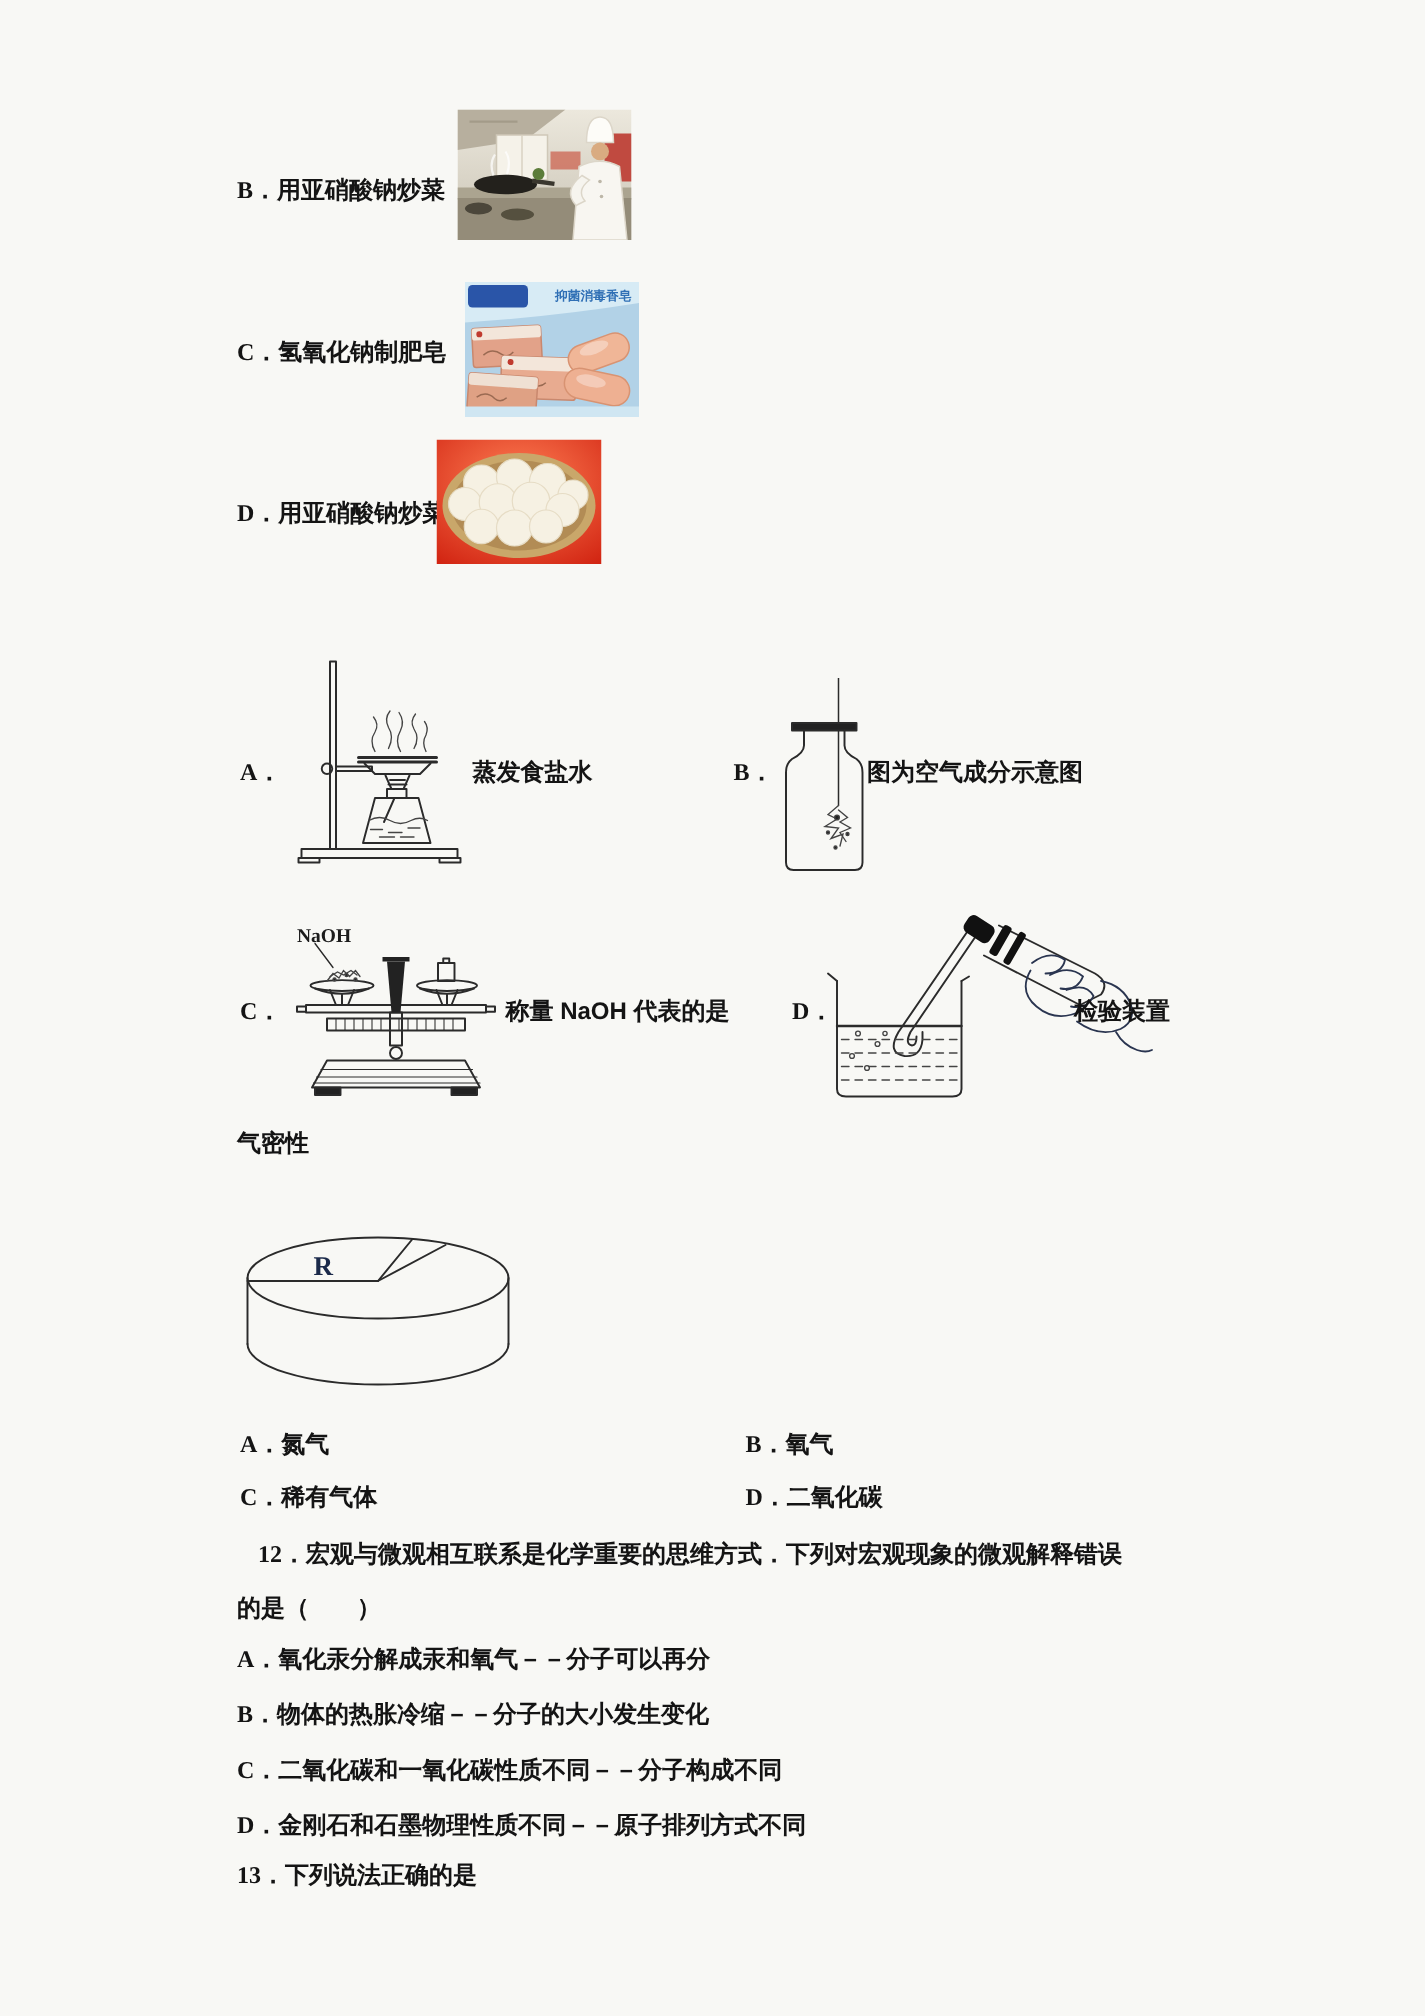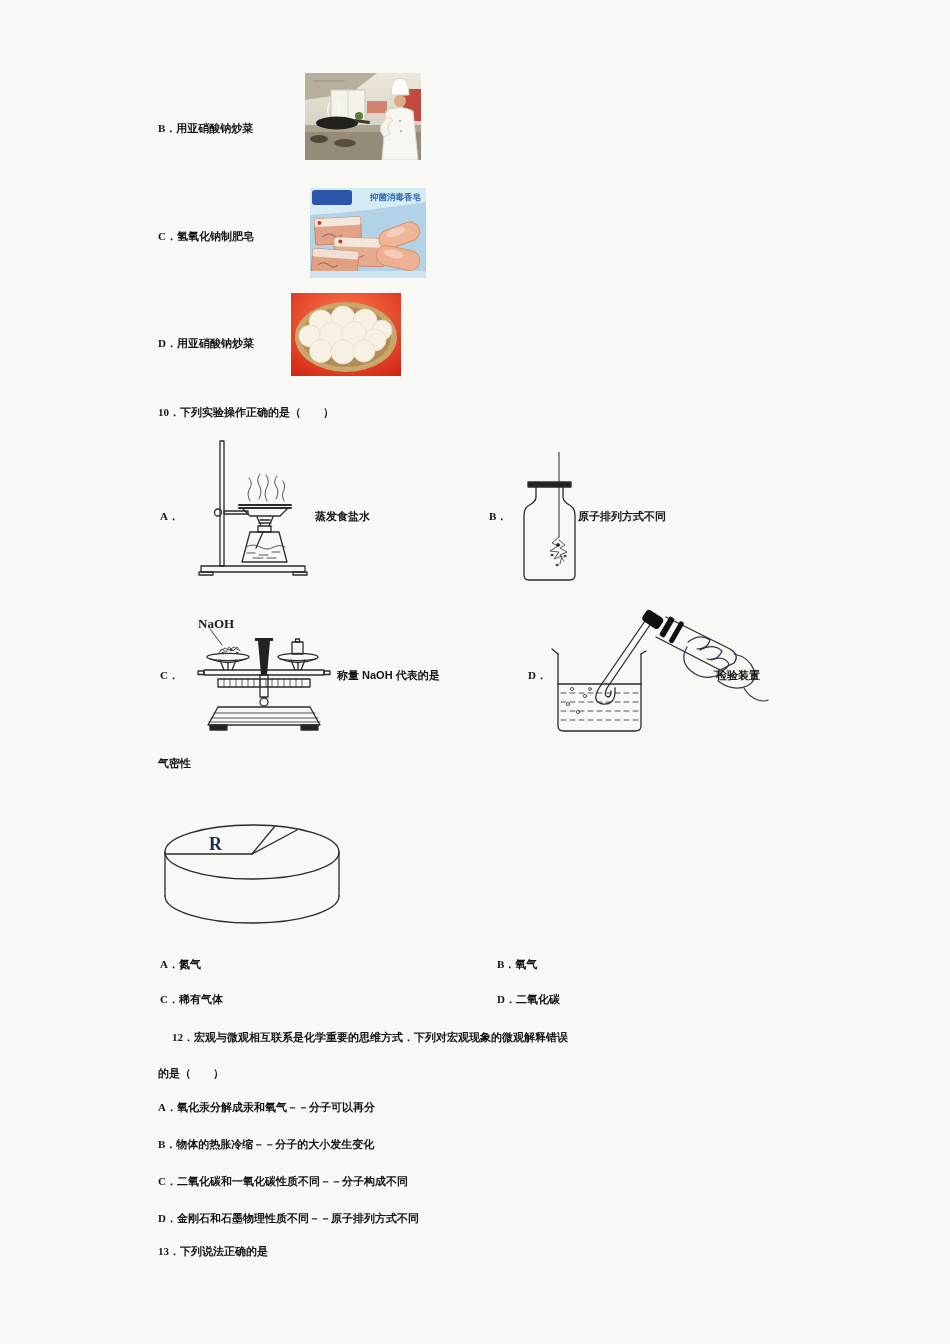--- a/index.html
+++ b/index.html
@@ -1,18 +1,18 @@
 <!DOCTYPE html>
 <html><head>
 <meta charset="utf-8">
 <style>
   html,body{margin:0;padding:0;background:#e8e8e6;}
   .page{position:relative;width:950px;height:1344px;margin:0 auto;background:#f8f8f5;
         font-family:"Liberation Sans",sans-serif;color:#141414;overflow:hidden;}
-  .t{position:absolute;font-size:11px;font-weight:700;white-space:nowrap;line-height:22px;}
+  .t{position:absolute;font-size:16px;font-weight:700;white-space:nowrap;line-height:22px;}
   .lt{font-family:"Liberation Serif","DejaVu Serif",serif;font-weight:700;}
   .cn{font-family:"Liberation Sans",sans-serif;font-weight:700;}
   .fig{position:absolute;}
   svg text{font-weight:700;}
   .ink{stroke:#2b2b2b;fill:none;stroke-width:1.3;stroke-linecap:round;stroke-linejoin:round;}
   .ink-thin{stroke:#444;fill:none;stroke-width:0.9;stroke-linecap:round;}
   .ink-fill{fill:#222;stroke:none;}
 </style>
 </head>
 <body>
@@ -110,21 +110,20 @@
           <circle cx="41" cy="42" r="12.5"></circle>
         <circle cx="63" cy="41" r="12.5"></circle>
           <circle cx="84" cy="47" r="11"></circle>
         <circle cx="30" cy="58" r="11.5"></circle>
           <circle cx="52" cy="59" r="12"></circle>
         <circle cx="73" cy="58" r="11"></circle>
       </g>
     </svg>
   </div>
 
-  <div class="t" style="left:158px;top:401px"><span class="lt">10．</span><span class="cn">下列实验操作正确的是（　　）</span></div>
 
   <div class="t lt" style="left:160px;top:505px">A．</div>
   <div class="fig" style="left:193px;top:435px">
     <svg width="122" height="150" viewBox="0 0 122 150">
       <g class="ink">
         <rect x="8" y="131" width="104" height="6"></rect>
         <rect x="6" y="137" width="14" height="3"></rect>
           <rect x="100" y="137" width="14" height="3"></rect>
         <rect x="27" y="6" width="4" height="125"></rect>
         <rect x="31" y="76" width="24" height="3"></rect>
@@ -160,21 +159,21 @@
       <g class="ink-thin" stroke="#222">
         <path d="M42,85 l-7,6 l6,3 l-8,5 l9,1 l-5,7 l8,-3 l-2,8"></path>
         <path d="M42,88 l6,5 l-5,3 l7,4 l-7,3 l4,6"></path>
         <circle cx="41" cy="93" r="1.6" fill="#222"></circle>
         <circle cx="35" cy="103" r="1" fill="#222"></circle>
         <circle cx="48" cy="104" r="1" fill="#222"></circle>
         <circle cx="40" cy="113" r="1" fill="#222"></circle>
       </g>
     </svg>
   </div>
-  <div class="t cn" style="left:578px;top:505px">原子排列方式不同</div>
+  <div class="t cn" style="left:578px;top:505px">图为空气成分示意图</div>
 
   <div class="t lt" style="left:160px;top:664px">C．</div>
   <div class="fig" style="left:190px;top:615px">
     <svg width="150" height="122" viewBox="0 0 150 122">
       <text x="8" y="13" font-size="13" font-family="Liberation Serif, serif" fill="#1c1c1c">NaOH</text>
       <g class="ink">
         <path d="M20,14 L32,30" stroke-width="0.9"></path>
         <ellipse cx="38" cy="42" rx="21" ry="3.6"></ellipse>
         <path d="M20,44 Q38,51 56,44"></path>
         <path d="M38,48 V55 M30,45 L34,55 M46,45 L42,55"></path>

